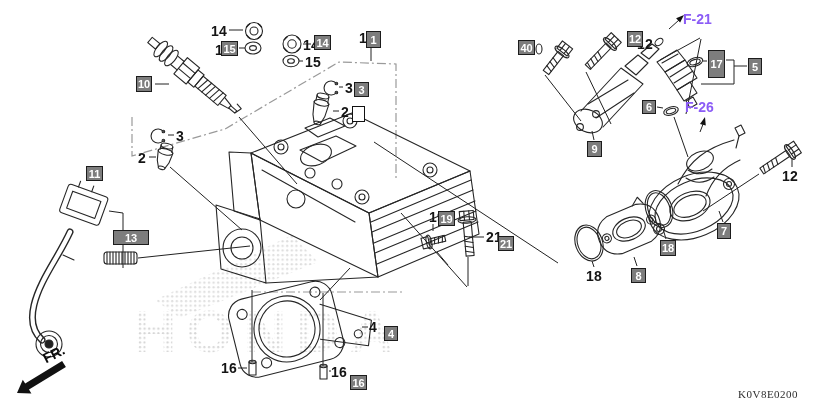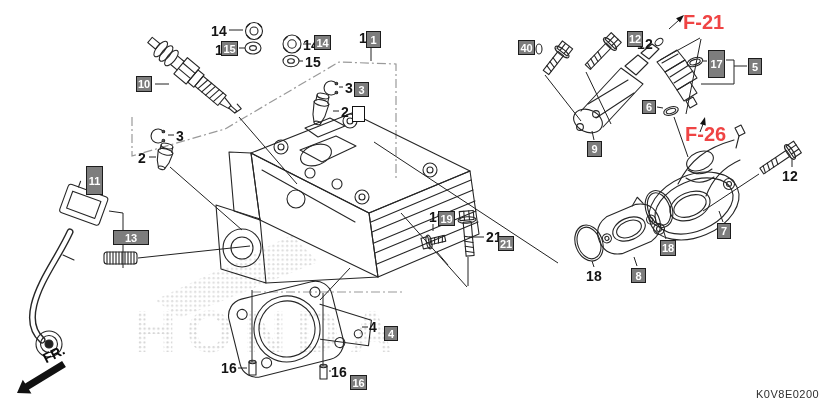--- a/index.html
+++ b/index.html
@@ -4,25 +4,25 @@
 <style>
   html,body{margin:0;padding:0;background:#ffffff;}
   #stage{position:relative;width:822px;height:411px;background:#ffffff;overflow:hidden;
          font-family:"Liberation Sans",sans-serif;}
   #art{position:absolute;left:0;top:0;}
   #label-layer{position:absolute;left:0;top:0;width:822px;height:411px;}
   .plabel{position:absolute;box-sizing:border-box;display:flex;align-items:center;justify-content:center;}
   .boxed{background:#7d7d7d;border:1px solid #1c1c1c;color:#fff;
          font-size:11px;font-weight:bold;letter-spacing:0;cursor:pointer;}
   .plain{color:#141414;font-size:14px;font-weight:bold;letter-spacing:.2px;white-space:nowrap;}
-  .ref{color:#ef4444;font-size:20px;font-weight:bold;white-space:nowrap;}
+  .ref{color:#8b5cf6;font-size:14px;font-weight:bold;white-space:nowrap;}
   .whitebox{position:absolute;background:#ffffff;border:1.6px solid #111;box-sizing:border-box;cursor:pointer;}
   #fr-label{position:absolute;left:40px;top:352px;font-size:14px;font-weight:bold;color:#0a0a0a;
             transform:rotate(-27deg);transform-origin:left top;}
-  #diagram-code{position:absolute;left:756px;top:388px;font-size:11px;color:#2e2e2e;letter-spacing:.5px;}
+  #diagram-code{position:absolute;left:738px;top:388px;font-size:11px;color:#2e2e2e;letter-spacing:.5px;font-family:Liberation Serif, serif;}
   svg .ln{fill:none;stroke:#262626;stroke-width:1.1;stroke-linecap:round;stroke-linejoin:round;}
   svg .thin{fill:none;stroke:#222;stroke-width:1;}
   svg .dash{fill:none;stroke:#9a9a9a;stroke-width:1.2;stroke-dasharray:9 3 2 3;}
   svg .blk{fill:#111;stroke:none;}
 </style>
 </head>
 <body>
 
 <div id="stage">
 
@@ -325,27 +325,27 @@
       <div class="plabel plain" style="left: 138px; top: 150px;">2</div>
       <div class="plabel plain" style="left: 637px; top: 36px;">12</div>
       <div class="plabel plain" style="left: 782px; top: 168px;">12</div>
       <div class="plabel plain" style="left: 586px; top: 268px;">18</div>
       <div class="plabel plain" style="left: 429px; top: 209px;">19</div>
       <div class="plabel plain" style="left: 486px; top: 229px;">21</div>
       <div class="plabel plain" style="left: 369px; top: 319px;">4</div>
       <div class="plabel plain" style="left: 221px; top: 360px;">16</div>
       <div class="plabel plain" style="left: 331px; top: 364px;">16</div>
       <div class="plabel ref" style="left: 683px; top: 11px;">F-21</div>
-      <div class="plabel ref" style="left: 685px; top: 99px; margin-top: 24px;">F-26</div>
+      <div class="plabel ref" style="left: 685px; top: 99px;">F-26</div>
       <div class="plabel boxed" style="left: 136px; top: 76px; width: 16px; height: 16px;">10</div>
       <div class="plabel boxed" style="left: 221px; top: 41px; width: 17px; height: 15px;">15</div>
       <div class="plabel boxed" style="left: 314px; top: 35px; width: 17px; height: 15px;">14</div>
       <div class="plabel boxed" style="left: 366px; top: 31px; width: 15px; height: 17px;">1</div>
       <div class="plabel boxed" style="left: 354px; top: 82px; width: 15px; height: 15px;">3</div>
-      <div class="plabel boxed" style="left: 86px; top: 166px; width: 17px; height: 29px;">11</div>
+      <div class="plabel boxed" style="left: 86px; top: 166px; width: 17px; height: 15px;">11</div>
       <div class="plabel boxed" style="left: 113px; top: 230px; width: 36px; height: 15px;">13</div>
       <div class="plabel boxed" style="left: 384px; top: 326px; width: 14px; height: 15px;">4</div>
       <div class="plabel boxed" style="left: 350px; top: 375px; width: 17px; height: 15px;">16</div>
       <div class="plabel boxed" style="left: 518px; top: 40px; width: 17px; height: 15px;">40</div>
       <div class="plabel boxed" style="left: 627px; top: 31px; width: 16px; height: 16px;">12</div>
       <div class="plabel boxed" style="left: 708px; top: 50px; width: 17px; height: 28px;">17</div>
       <div class="plabel boxed" style="left: 748px; top: 58px; width: 14px; height: 17px;">5</div>
       <div class="plabel boxed" style="left: 642px; top: 100px; width: 14px; height: 14px;">6</div>
       <div class="plabel boxed" style="left: 587px; top: 141px; width: 15px; height: 16px;">9</div>
       <div class="plabel boxed" style="left: 717px; top: 223px; width: 14px; height: 16px;">7</div>

